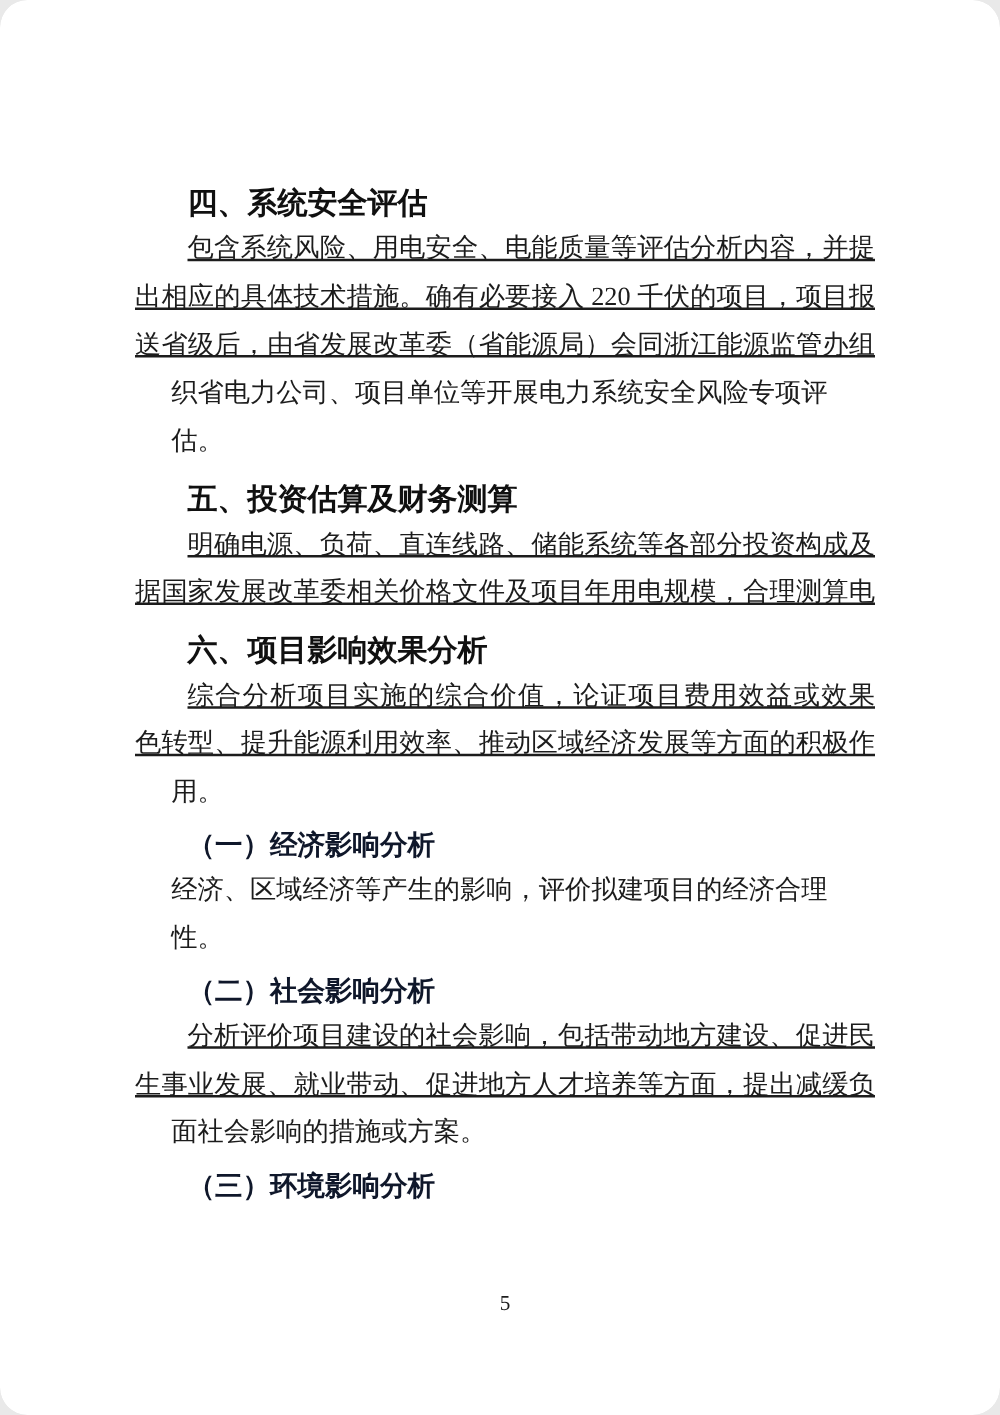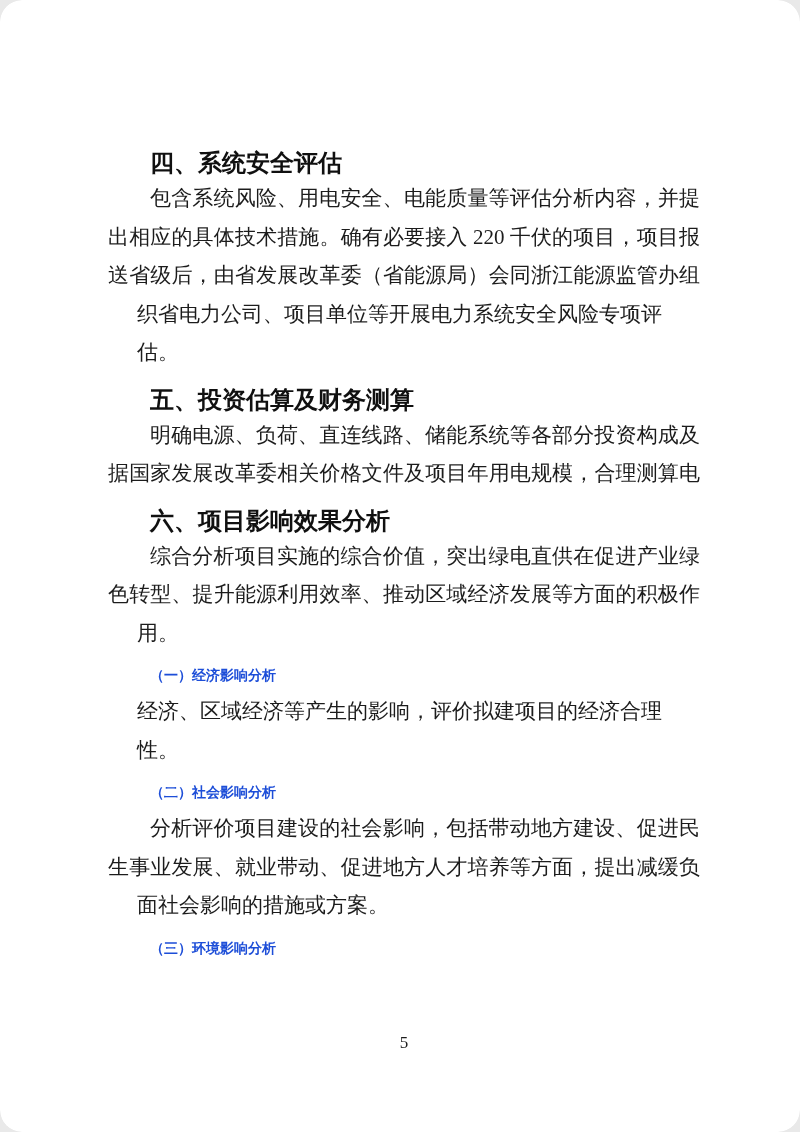--- a/index.html
+++ b/index.html
@@ -32,35 +32,36 @@
     line-height: 32px;
     padding-left: 42px;
     color: #101010;
     margin: 12px 0 0 0;
   }
   .sec-heading.first { margin-top: 0; }
   
   .sub-heading {
     font-family: "Liberation Serif", "DejaVu Serif", serif;
     font-weight: 700;
-    font-size: 14px;
+    font-size: 22px;
     line-height: 32px;
     padding-left: 42px;
-    color: #1d4ed8;
+    color: #0f172a;
     margin: 8px 0 0 0;
   }
   
   .bline {
     font-size: 21px;
     line-height: 38.5px;
     color: #1c1c1c;
   }
   .jl {               
     text-align: justify;
     text-align-last: justify;
+    text-decoration: underline;
   }
   .ll {               
     text-align: left;
     text-align-last: left;
     margin-left: 29px;
   }
   .indent { text-indent: 42px; }   
   .page-number {
     position: absolute;
     top: 1033px;
@@ -81,21 +82,21 @@
     <div class="bline jl indent">包含系统风险、用电安全、电能质量等评估分析内容，并提</div>
     <div class="bline jl">出相应的具体技术措施。确有必要接入 220 千伏的项目，项目报</div>
     <div class="bline jl">送省级后，由省发展改革委（省能源局）会同浙江能源监管办组</div>
     <div class="bline ll">织省电力公司、项目单位等开展电力系统安全风险专项评估。</div>
 
     <div class="sec-heading">五、投资估算及财务测算</div>
     <div class="bline jl indent">明确电源、负荷、直连线路、储能系统等各部分投资构成及</div>
     <div class="bline jl">据国家发展改革委相关价格文件及项目年用电规模，合理测算电</div>
 
     <div class="sec-heading">六、项目影响效果分析</div>
-    <div class="bline jl indent">综合分析项目实施的综合价值，突出绿电直供在促进产业绿</div>
+    <div class="bline jl indent">综合分析项目实施的综合价值，论证项目费用效益或效果</div>
     <div class="bline jl">色转型、提升能源利用效率、推动区域经济发展等方面的积极作</div>
     <div class="bline ll">用。</div>
 
     <div class="sub-heading">（一）经济影响分析</div>
     <div class="bline ll">经济、区域经济等产生的影响，评价拟建项目的经济合理性。</div>
 
     <div class="sub-heading">（二）社会影响分析</div>
     <div class="bline jl indent">分析评价项目建设的社会影响，包括带动地方建设、促进民</div>
     <div class="bline jl">生事业发展、就业带动、促进地方人才培养等方面，提出减缓负</div>
     <div class="bline ll">面社会影响的措施或方案。</div>

